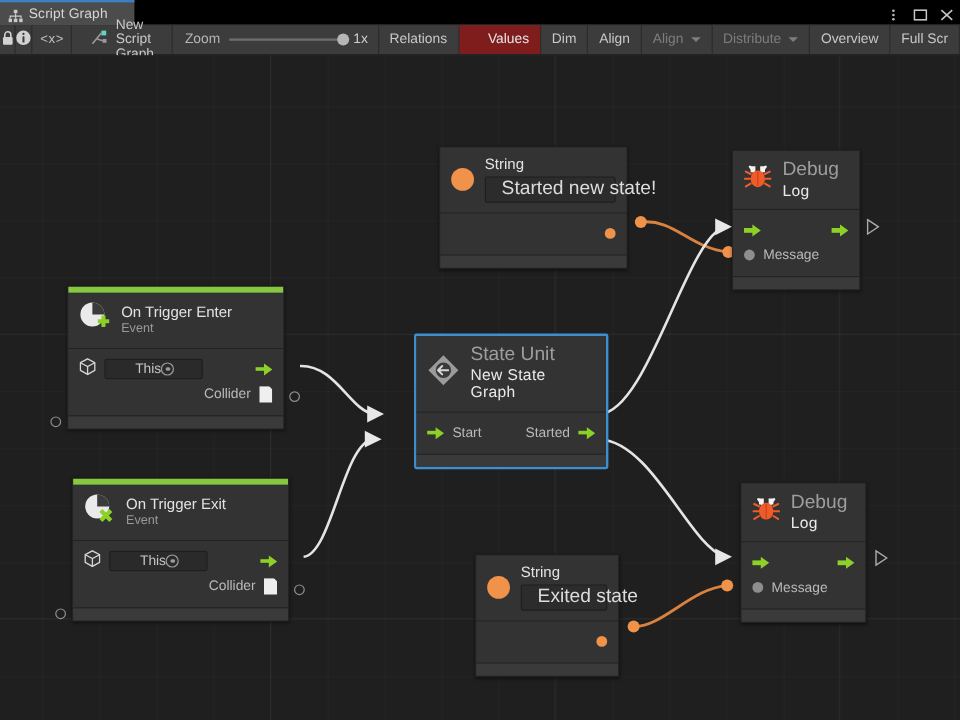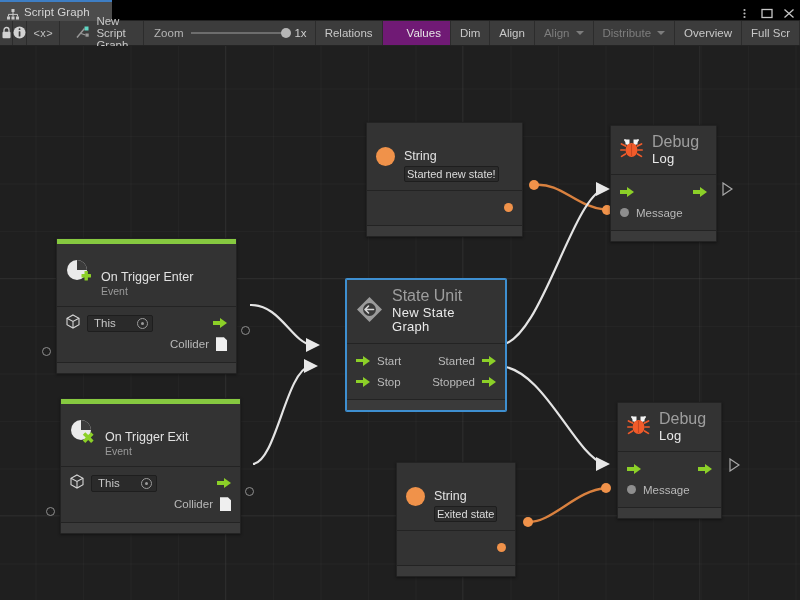--- a/index.html
+++ b/index.html
@@ -59,21 +59,21 @@
   }
   .zoom-knob {
     position: absolute; right: -5px; top: -4px; width: 10px; height: 10px;
     border-radius: 50%; background: #b6b6b6;
   }
   .zoom-val { color: #cfcfcf; font-size: 11.5px; }
   .tb-btn {
     display: flex; align-items: center; padding: 0 9px;
     border-right: 1px solid #2c2c2c; color: #c8c8c8; white-space: nowrap;
   }
-  .tb-btn.active { background: #701a75; color: #e6e6e6; padding-left: 24px; }
+  .tb-btn.active { background: #7f1d1d; color: #e6e6e6; padding-left: 24px; }
   .tb-btn.dim { color: #7d7d7d; }
   .caret {
     display: inline-block; margin-left: 6px;
     border-left: 4px solid transparent; border-right: 4px solid transparent;
     border-top: 4px solid #7d7d7d;
   }
 
   
   .canvas {
     position: absolute; top: 46px; left: 0; width: 800px; height: 554px;
@@ -96,21 +96,21 @@
     box-shadow: 0 1px 3px rgba(0,0,0,.45);
   }
   .node.selected { border: 1px solid #3e8fd0; box-shadow: 0 0 0 1px #3e8fd0; }
   .accent { height: 5px; background: #86c940; }
   .nhead {
     display: flex; align-items: center; gap: 9px;
     padding: 7px 9px 8px 9px; border-bottom: 1px solid #232323;
     background: #333333;
   }
   .nhead-txt { display: flex; flex-direction: column; line-height: 1.12; min-width: 0; }
-  .ntitle { font-size: 12.5px; color: #e2e2e2; white-space: nowrap; margin-top: 19px; }
+  .ntitle { font-size: 12.5px; color: #e2e2e2; white-space: nowrap; }
   .nsub { font-size: 10.5px; color: #9a9a9a; margin-top: 2px; }
   .ntitle-sm { font-size: 16px; color: #9e9e9e; }
   .ntitle-lg { font-size: 13px; color: #eaeaea; margin-top: 1px; letter-spacing: .3px; }
   .nbody { padding: 6px 9px 7px 9px; background: #333333; }
   .nfoot { height: 11px; background: #3a3a3a; border-top: 1px solid #232323; }
 
   .row { display: flex; align-items: center; justify-content: space-between; min-height: 21px; }
   .row-l { display: flex; align-items: center; gap: 7px; }
   .row-r { display: flex; align-items: center; gap: 7px; }
   .plabel { font-size: 11.5px; color: #b9b9b9; }
@@ -135,43 +135,43 @@
     width: 9px; height: 9px; border-radius: 50%; background: #f0924a; flex: 0 0 auto;
   }
   .circle-hollow {
     width: 9px; height: 9px; border-radius: 50%;
     border: 1.4px solid #8e8e8e; background: transparent; flex: 0 0 auto;
   }
   .tri-hollow { width: 11px; height: 14px; flex: 0 0 auto; }
 
   
   .objfield {
-    display: flex; align-items: center; justify-content: space-between;
-    width: 66px; height: 17px; background: #2a2a2a;
+    display: flex; align-items: center; justify-content: center;
+    width: 82px; height: 17px; background: #2a2a2a;
     border: 1px solid #1e1e1e; border-radius: 2px; padding: 0 4px 0 6px;
   }
   .objfield span { font-size: 11.5px; color: #c6c6c6; }
   .target {
     width: 11px; height: 11px; border-radius: 50%;
     border: 1.3px solid #9c9c9c; position: relative; flex: 0 0 auto;
   }
   .target::after {
     content: ""; position: absolute; left: 3px; top: 3px;
     width: 3.2px; height: 3.2px; border-radius: 50%; background: #9c9c9c;
   }
   .doc-ico {
     width: 11px; height: 14px; background: #efefef; position: relative; flex: 0 0 auto;
     clip-path: polygon(0 0, 72% 0, 100% 22%, 100% 100%, 0 100%);
   }
   .str-circle {
     width: 19px; height: 19px; border-radius: 50%; background: #f0924a; flex: 0 0 auto;
   }
   .txtfield {
     background: #2c2c2c; border: 1px solid #1e1e1e; border-radius: 2px;
-    padding: 1px 2px; font-size: 11px; color: #dcdcdc; white-space: nowrap;
+    padding: 1px 13px; font-size: 16px; color: #dcdcdc; white-space: nowrap;
   }
   .ext-port { position: absolute; }
 </style>
 </head>
 <body>
 
 <div id="root">
 
   <div class="tabbar">
     <div class="tab">
@@ -420,30 +420,20 @@
         <div class="row">
           <span class="row-l">
             <span class="arrow-g"></span>
             <span class="plabel">Start</span>
           </span>
           <span class="row-r">
             <span class="plabel">Started</span>
             <span class="arrow-g"></span>
           </span>
         </div>
-        <div class="row">
-          <span class="row-l">
-            <span class="arrow-g"></span>
-            <span class="plabel">Stop</span>
-          </span>
-          <span class="row-r">
-            <span class="plabel">Stopped</span>
-            <span class="arrow-g"></span>
-          </span>
-        </div>
       </div>
       <div class="nfoot"></div>
     </div>
 
     <div class="node" style="left:60px; top:352px; width:181px;">
       <div class="accent"></div>
       <div class="nhead">
         <span style="flex:0 0 auto;">
           <svg width="26" height="26" viewBox="0 0 26 26">
             <circle cx="11" cy="11" r="10" fill="#eaeaea"></circle>

